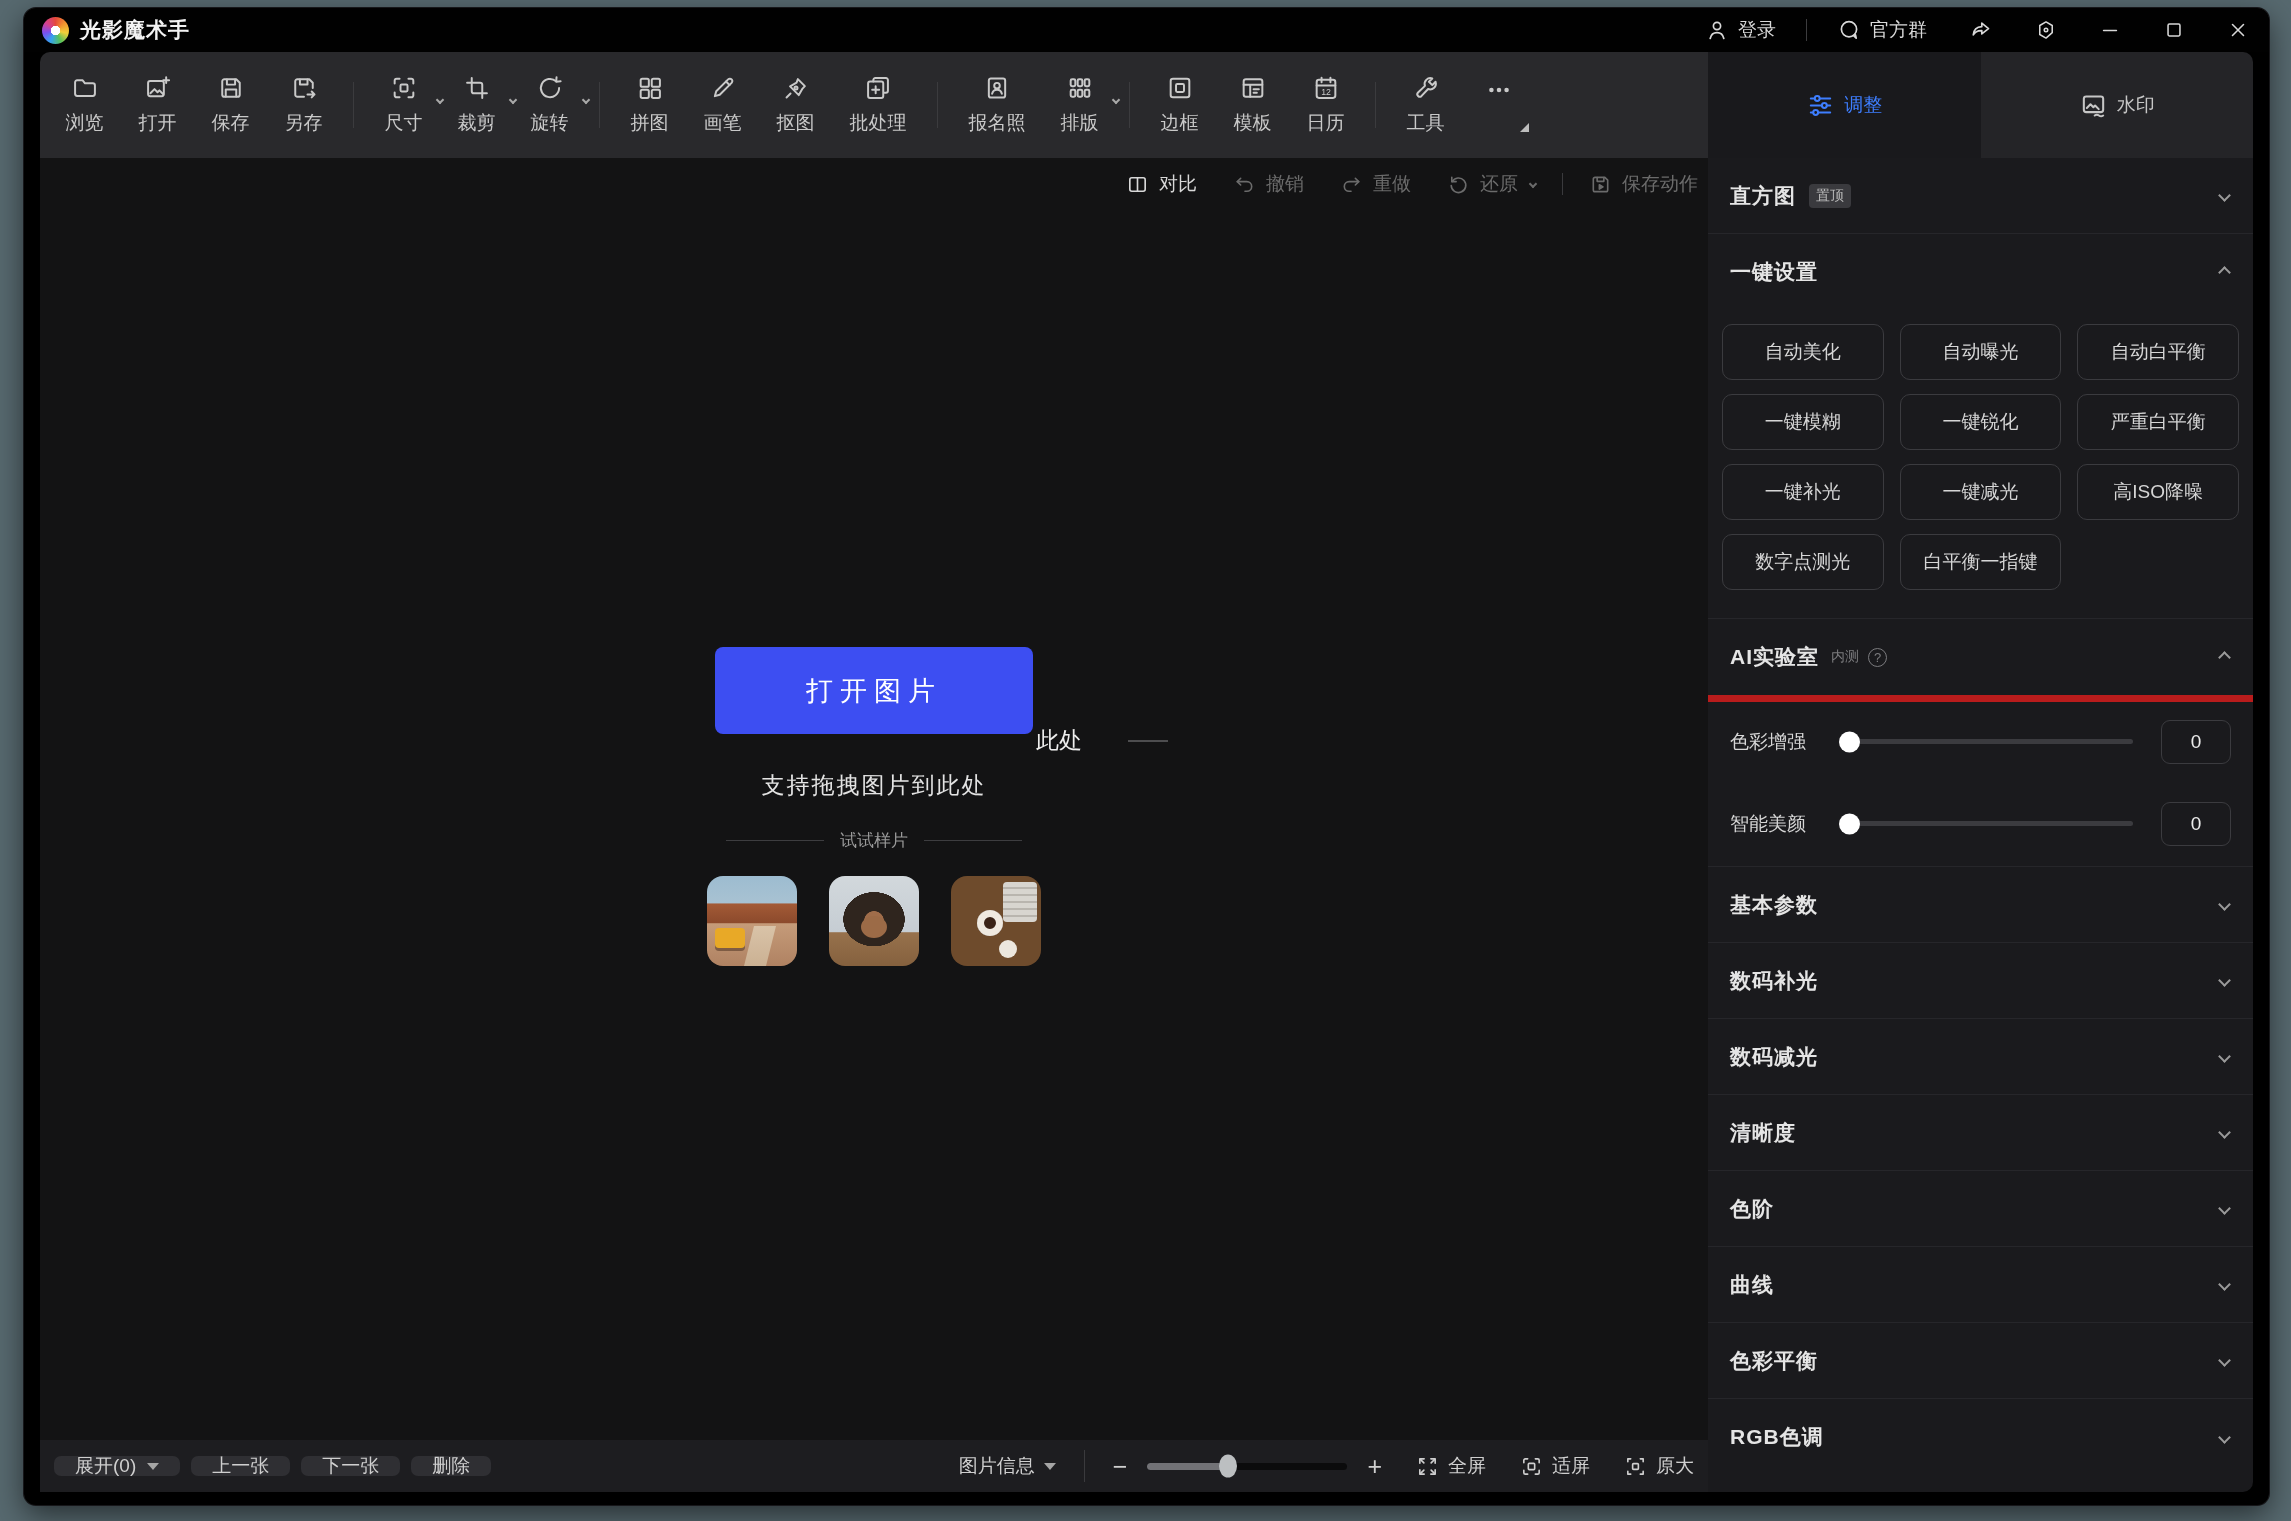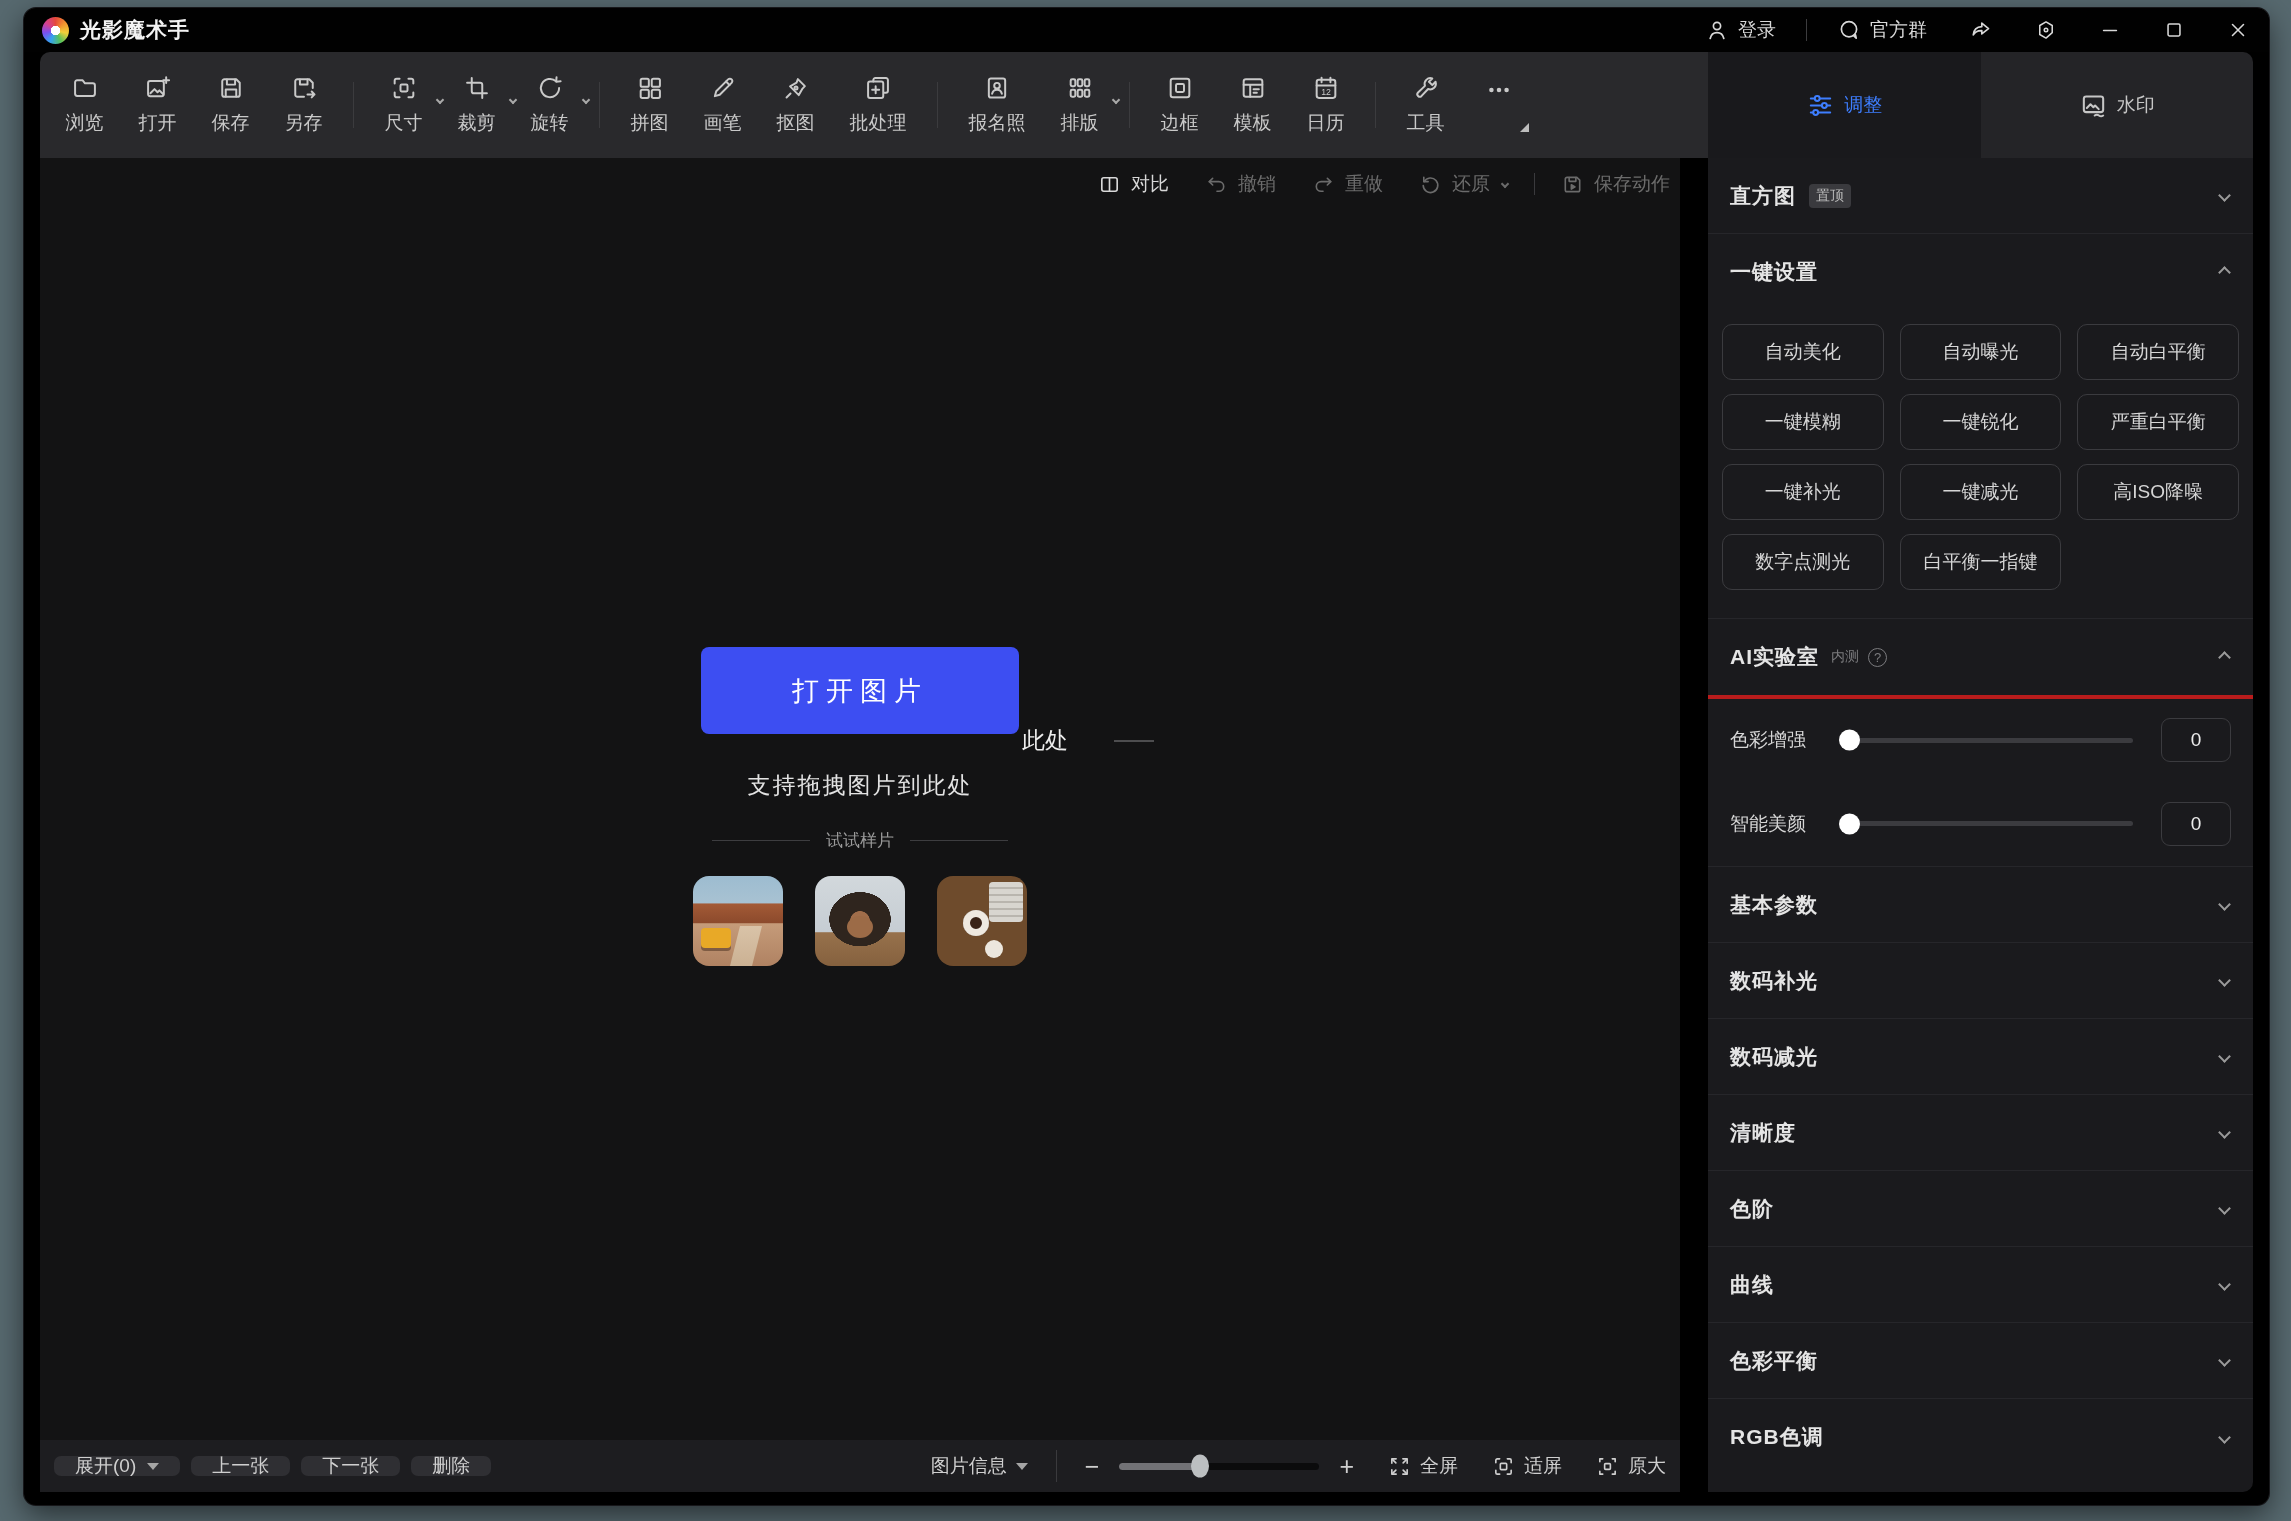--- a/index.html
+++ b/index.html
@@ -43,21 +43,21 @@
   .tgroup-div { width:1px; height:46px; background:#3b3b3e; margin:0 13px; flex:0 0 1px; }
   .corner-tri { position:absolute; right:6px; bottom:2px; width:0; height:0; border-left:9px solid transparent; border-bottom:9px solid #bdbdbd; }
 
   
   .tabs { width:545px; flex:0 0 545px; display:flex; background:#242427; border-top-right-radius:10px; overflow:hidden; }
   .ptab { flex:1; display:flex; align-items:center; justify-content:center; gap:9px; color:#c6c6c6; font-size:19px; cursor:default; }
   .ptab svg { width:29px; height:29px; }
   .ptab.active { background:#19191c; color:#3E7EFF; }
 
   
-  .content { flex:1; display:flex; min-height:0;gap:28px; }
+  .content { flex:1; display:flex; min-height:0; }
   .canvas { flex:1; background:#131314; position:relative; display:flex; flex-direction:column; border-bottom-left-radius:10px; }
 
   .mini-toolbar { position:absolute; top:13px; right:10px; display:flex; align-items:center; font-size:19px; }
   .mini { display:flex; align-items:center; gap:10px; cursor:default; }
   .mini svg { width:23px; height:23px; }
   .mini.enabled { color:#d8d8d8; }
   .mini.disabled { color:#6b6b6b; }
   .mini-gap { width:36px; }
   .mini-div { width:1px; height:22px; background:#3a3a3d; margin:0 26px; }
   .mini .chev { width:6px; height:6px; margin-left:2px; }
@@ -506,21 +506,21 @@
           <button class="gbtn">白平衡一指键</button>
         </div>
 
         <div class="prow noborder">
           <span class="ptitle">AI实验室</span>
           <span class="sub">内测</span>
           <span class="help">?</span>
           <span class="chev up"></span>
         </div>
 
-        <div class="slider-row" style="border-top:4px solid #b91c1c;">
+        <div class="slider-row" style="border-top:7px solid #b91c1c;">
           <span class="slabel">色彩增强</span>
           <div class="strack">
             <div class="sknob"></div>
           </div>
           <div class="sval">0</div>
         </div>
 
         <div class="slider-row last">
           <span class="slabel">智能美颜</span>
           <div class="strack">

